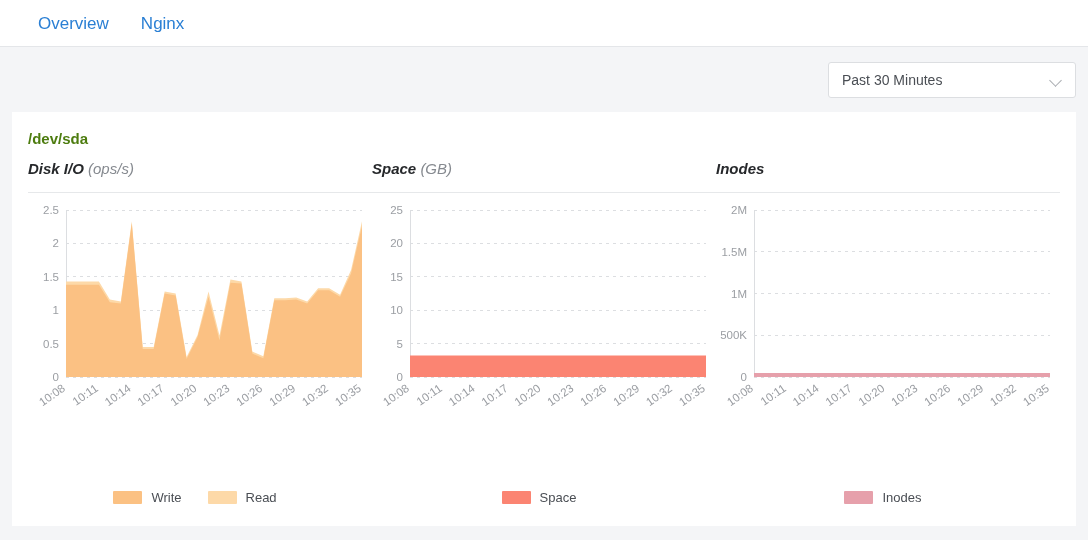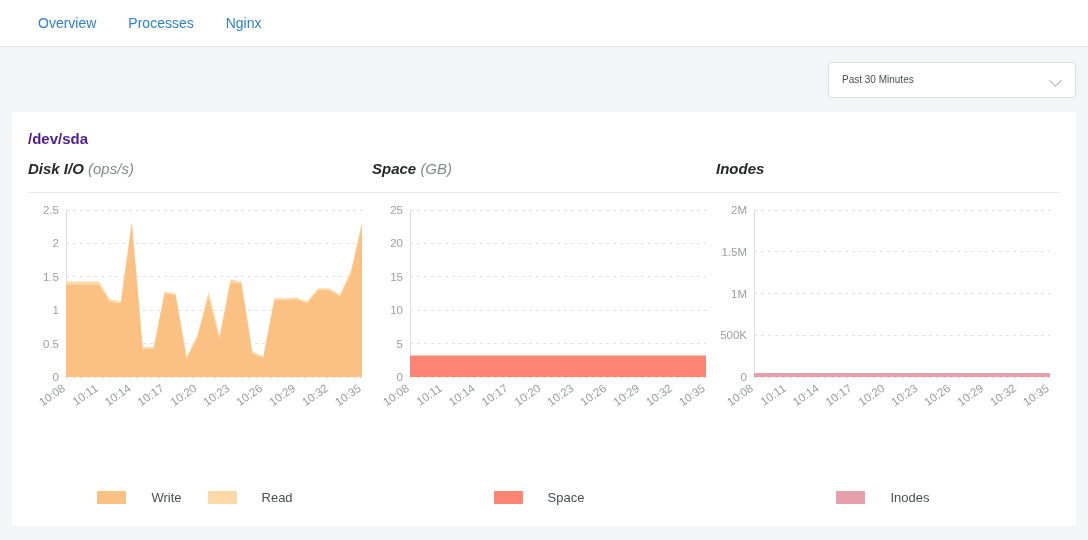--- a/index.html
+++ b/index.html
@@ -24,21 +24,21 @@
     display: flex;
     align-items: flex-start;
     padding: 0 0 0 22px;
     box-sizing: border-box;
   }
   .tab {
     position: relative;
     height: 47px;
     line-height: 47px;
     padding: 0 16px;
-    font-size: 14px;
+    font-size: 17px;
     color: #2a7fd4;
     cursor: pointer;
     white-space: nowrap;
   }
   .tab.active {
     color: #26282b;
     font-weight: bold;
   }
   .tab.active::after {
     content: "";
@@ -63,21 +63,21 @@
     width: 248px;
     height: 36px;
     background: #ffffff;
     border: 1px solid #dcdee1;
     border-radius: 3px;
     display: flex;
     align-items: center;
     justify-content: space-between;
     padding: 0 12px 0 13px;
     box-sizing: border-box;
-    font-size: 10px;
+    font-size: 14px;
     color: #4a4e54;
     cursor: pointer;
   }
   .chevron {
     width: 13px;
     height: 8px;
     position: relative;
   }
   .chevron::before {
     content: "";
@@ -101,21 +101,21 @@
     background: #ffffff;
     box-sizing: border-box;
     padding: 0;
   }
   .device-title {
     position: absolute;
     left: 16px;
     top: 18px;
     font-size: 15px;
     font-weight: bold;
-    color: #4c1d95;
+    color: #4d7c0f;
   }
   .chart-titles {
     position: absolute;
     left: 0;
     top: 48px;
     width: 100%;
     height: 32px;
     font-style: italic;
   }
   .chart-title {
@@ -179,21 +179,21 @@
     display: flex;
     justify-content: center;
     align-items: center;
     gap: 26px;
     font-size: 13px;
     color: #4a4e54;
   }
   .legend-item {
     display: flex;
     align-items: center;
-    gap: 25px;
+    gap: 9px;
     cursor: pointer;
   }
   .swatch {
     width: 29px;
     height: 13px;
     border-radius: 1px;
     display: block;
   }
   .tick-label {
     font-family: "Liberation Sans", sans-serif;
@@ -204,21 +204,20 @@
     font-family: "Liberation Sans", sans-serif;
     font-size: 11.5px;
     fill: #9b9ea3;
   }
 </style>
 </head>
 <body>
 
 <div class="tabbar">
   <div class="tab"><span>Overview</span></div>
-  <div class="tab"><span>Processes</span></div>
   <div class="tab"><span>Nginx</span></div>
 </div>
 
 <div class="toolbar">
   <div class="range-select">
     <span>Past 30 Minutes</span>
     <span class="chevron"></span>
   </div>
 </div>
 

